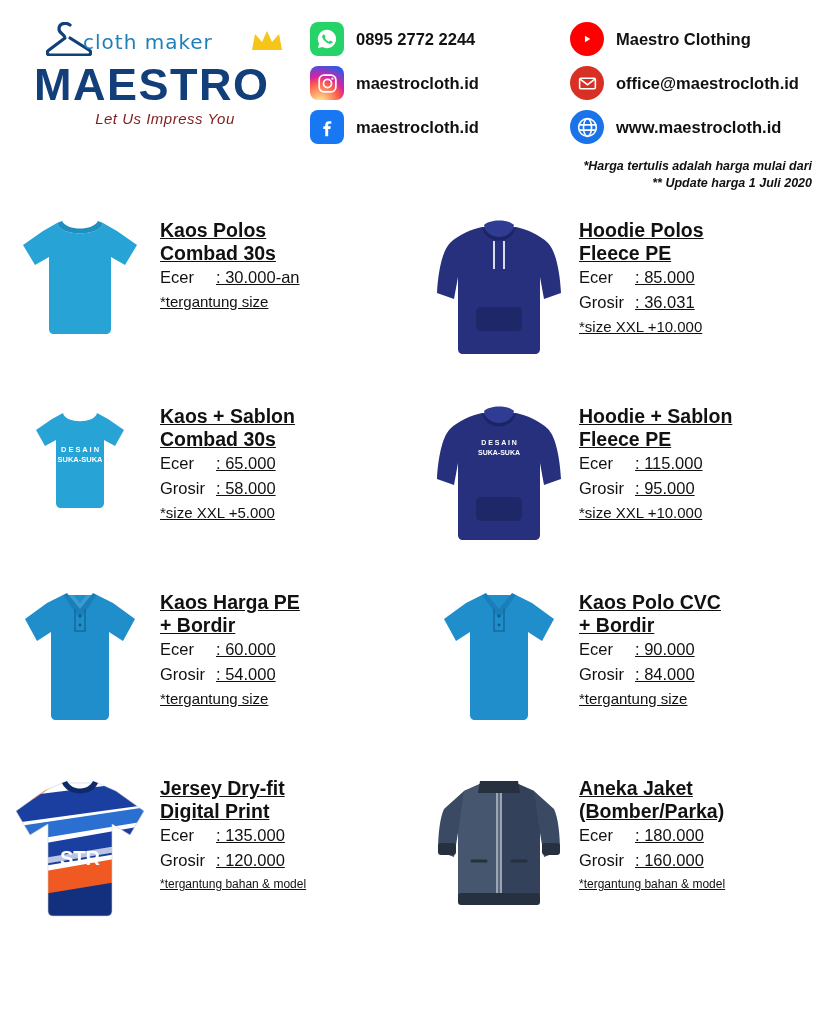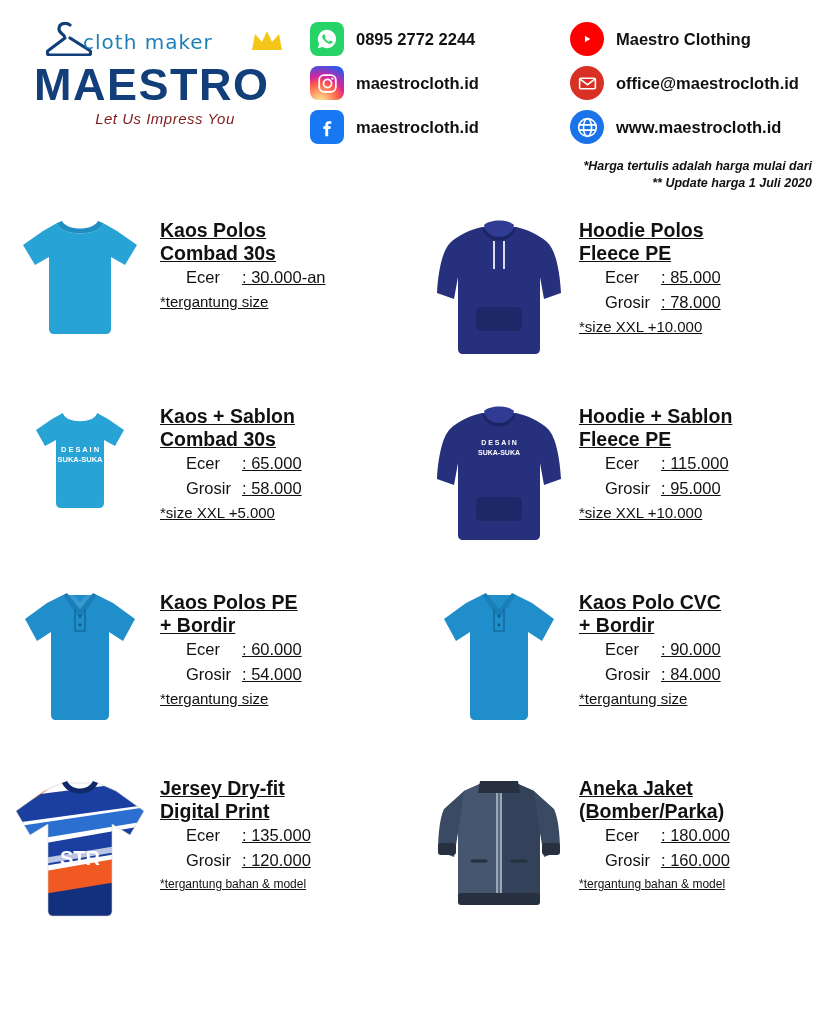--- a/index.html
+++ b/index.html
@@ -42,21 +42,21 @@
 
   .note { text-align: right; padding: 6px 26px 0 4px; font-style: italic; font-weight: bold; font-size: 12.5px; color: #111; line-height: 17px; margin-left: 48px; }
 
   
   .grid { position: absolute; top: 205px; left: 0; width: 838px; text-decoration: underline; }
   .row { display: flex; height: 186px; }
   .cell { width: 419px; display: flex; }
   .img-wrap { width: 160px; display: flex; align-items: flex-start; justify-content: center; padding-top: 6px; }
   .info { flex: 1; padding-top: 14px; }
   .p-title { font-size: 19.5px; font-weight: bold; line-height: 23px; color: #111; }
-  .p-line { font-size: 16.5px; line-height: 25px; color: #111; margin-left: 26px; }
+  .p-line { font-size: 16.5px; line-height: 25px; color: #111; }
   .p-line .lbl { display: inline-block; width: 56px; }
   .p-note { font-size: 15px; line-height: 23px; color: #111; }
   .p-note.small { font-size: 12px; }
 
   
   svg { display: block; }
 </style>
 </head>
 <body>
 
@@ -178,21 +178,21 @@
             <path d="M58 16 C62 34 88 34 92 16 C84 26 66 26 58 16 Z" fill="#1c2563"></path>
             <path d="M60 14 C62 30 88 30 90 14 C84 8 66 8 60 14 Z" fill="#303b93"></path>
             <rect x="52" y="96" width="46" height="24" rx="5" fill="#1e2868"></rect>
             <path d="M70 30 L70 58 M80 30 L80 58" stroke="#d9dcef" stroke-width="2"></path>
           </svg>
         </div>
         <div class="info">
           <div class="p-title">Hoodie Polos</div>
           <div class="p-title">Fleece PE</div>
           <div class="p-line"><span class="lbl">Ecer</span><span>: 85.000</span></div>
-          <div class="p-line"><span class="lbl">Grosir</span><span>: 78.000</span></div>
+          <div class="p-line"><span class="lbl">Grosir</span><span>: 36.031</span></div>
           <div class="p-note">*size XXL +10.000</div>
         </div>
       </div>
     </div>
 
     <div class="row">
       <div class="cell">
         <div class="img-wrap">
           <svg width="150" height="130" viewBox="0 0 150 130">
             <path d="M58 16 L47 22 L31 33 L40 49 L51 43 L51 106 C51 109 53 111 56 111 L94 111 C97 111 99 109 99 106 L99 43 L110 49 L119 33 L103 22 L92 16 C90 27 60 27 58 16 Z" fill="#28a3d6"></path>
@@ -236,21 +236,21 @@
           <svg width="150" height="150" viewBox="0 0 150 150">
             <path d="M58 12 L42 20 L20 36 L32 58 L46 49 L46 132 C46 135 48 137 51 137 L99 137 C102 137 104 135 104 132 L104 49 L118 58 L130 36 L108 20 L92 12 Z" fill="#1f8ecb"></path>
             <path d="M58 12 L75 34 L92 12 L84 9 L75 20 L66 9 Z" fill="#ffffff" opacity="0.12"></path>
             <path d="M58 12 L62 10 L75 26 L88 10 L92 12 L75 36 Z" fill="#1a7fb8"></path>
             <path d="M70 26 L70 48 L80 48 L80 26" fill="none" stroke="#156c9e" stroke-width="1.6"></path>
             <circle cx="75" cy="33" r="1.4" fill="#0f5b87"></circle>
             <circle cx="75" cy="42" r="1.4" fill="#0f5b87"></circle>
           </svg>
         </div>
         <div class="info">
-          <div class="p-title">Kaos Polos PE</div>
+          <div class="p-title">Kaos Harga PE</div>
           <div class="p-title">+ Bordir</div>
           <div class="p-line"><span class="lbl">Ecer</span><span>: 60.000</span></div>
           <div class="p-line"><span class="lbl">Grosir</span><span>: 54.000</span></div>
           <div class="p-note">*tergantung size</div>
         </div>
       </div>
 
       <div class="cell">
         <div class="img-wrap">
           <svg width="150" height="150" viewBox="0 0 150 150">

